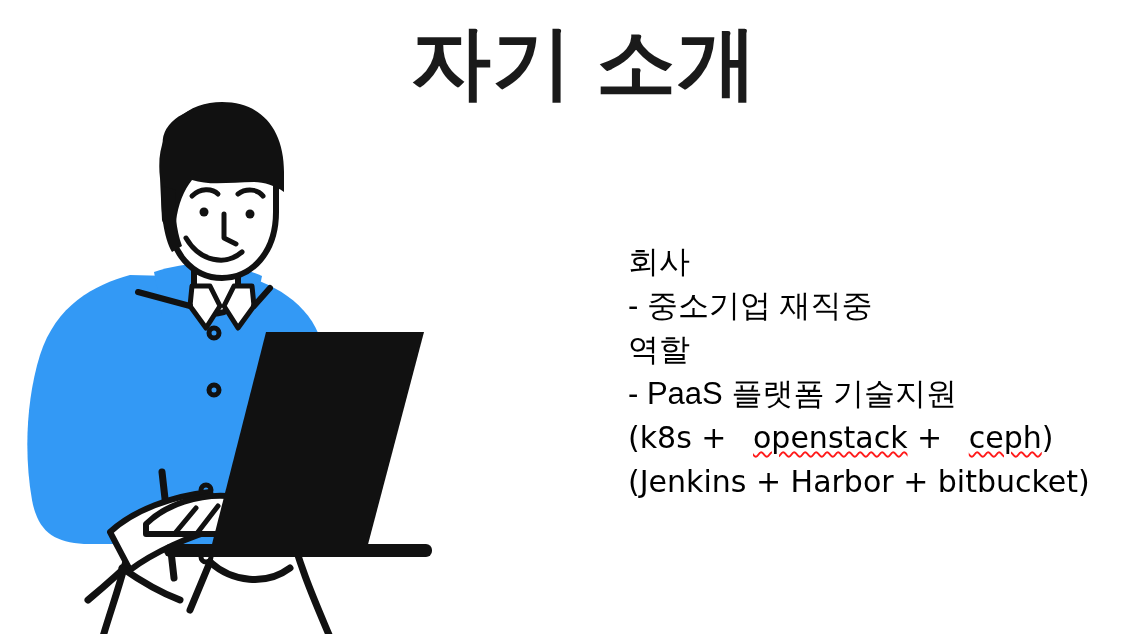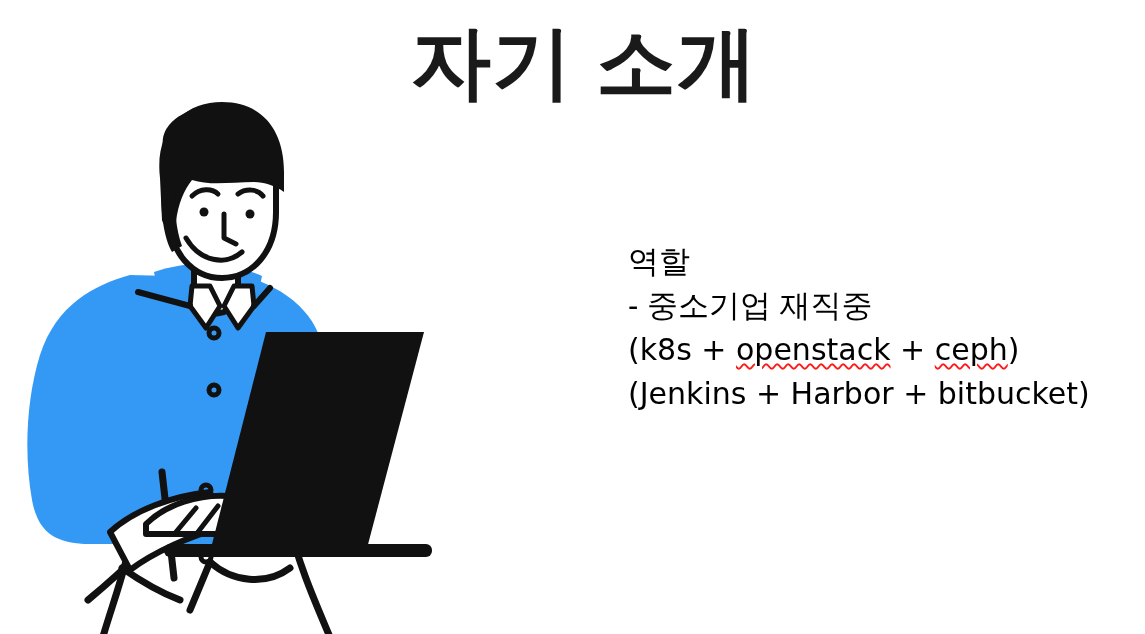--- a/index.html
+++ b/index.html
@@ -64,20 +64,21 @@
   }
   
   .text-line.latin {
     font-family: "DejaVu Sans", sans-serif;
     font-size: 30px;
   }
   .spell-error {
     text-decoration: underline wavy #ff1a1a;
     text-decoration-thickness: 1.5px;
     text-underline-offset: 3px;
+    margin-left: 17px;
   }
   .caret {
     display: inline-block;
     width: 2px;
     height: 30px;
     background: #000;
     vertical-align: -6px;
     margin-left: 1px;
   }
 </style>
@@ -201,27 +202,29 @@
       <g>
         <polygon points="252,232 410,232 352,452 196,452" fill="#111111"></polygon>
         <rect x="150" y="444" width="268" height="13" rx="6" fill="#111111"></rect>
       </g>
 
     </svg>
   </div>
 
   <div id="body-text">
 
+    <div class="text-line">회사</div>
+
+    <div class="text-line">- 중소기업 재직중</div>
 
     <div class="text-line">역할</div>
 
-    <div class="text-line">- 중소기업 재직중</div>
-
-
-
+
+
+    <div class="text-line">- PaaS 플랫폼 기술지원</div>
 
     <div class="text-line latin">(k8s + <span class="spell-error">openstack</span> + <span class="spell-error">ceph</span>)</div>
 
 
     <div class="text-line latin">(Jenkins + Harbor + bitbucket)</div>
 
   </div>
 
 </div>
 

